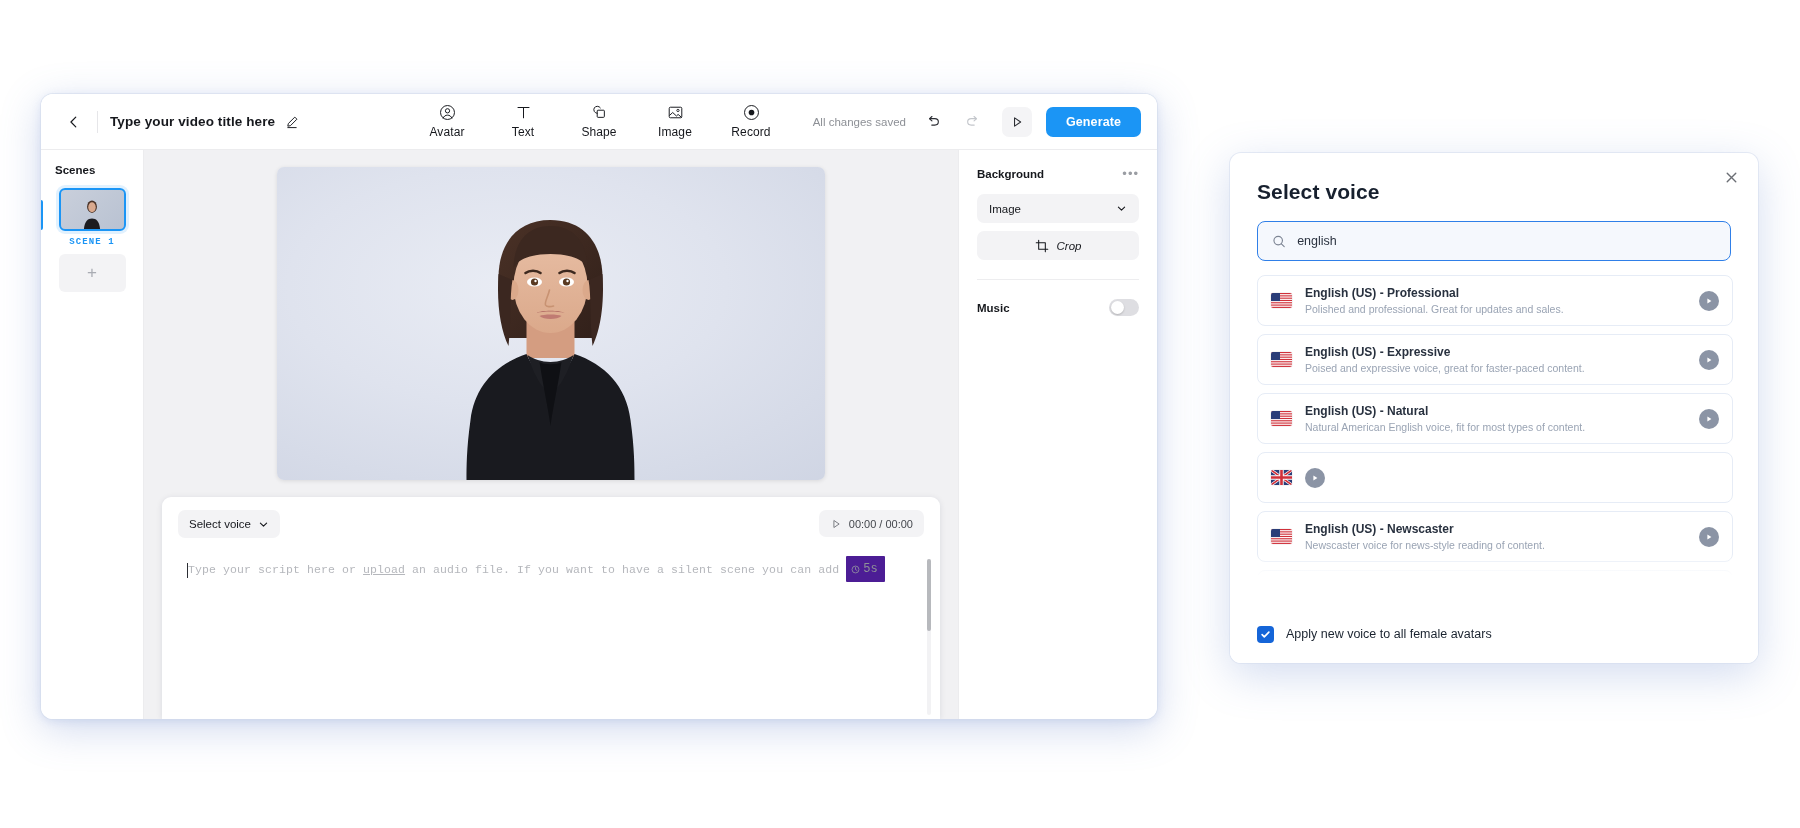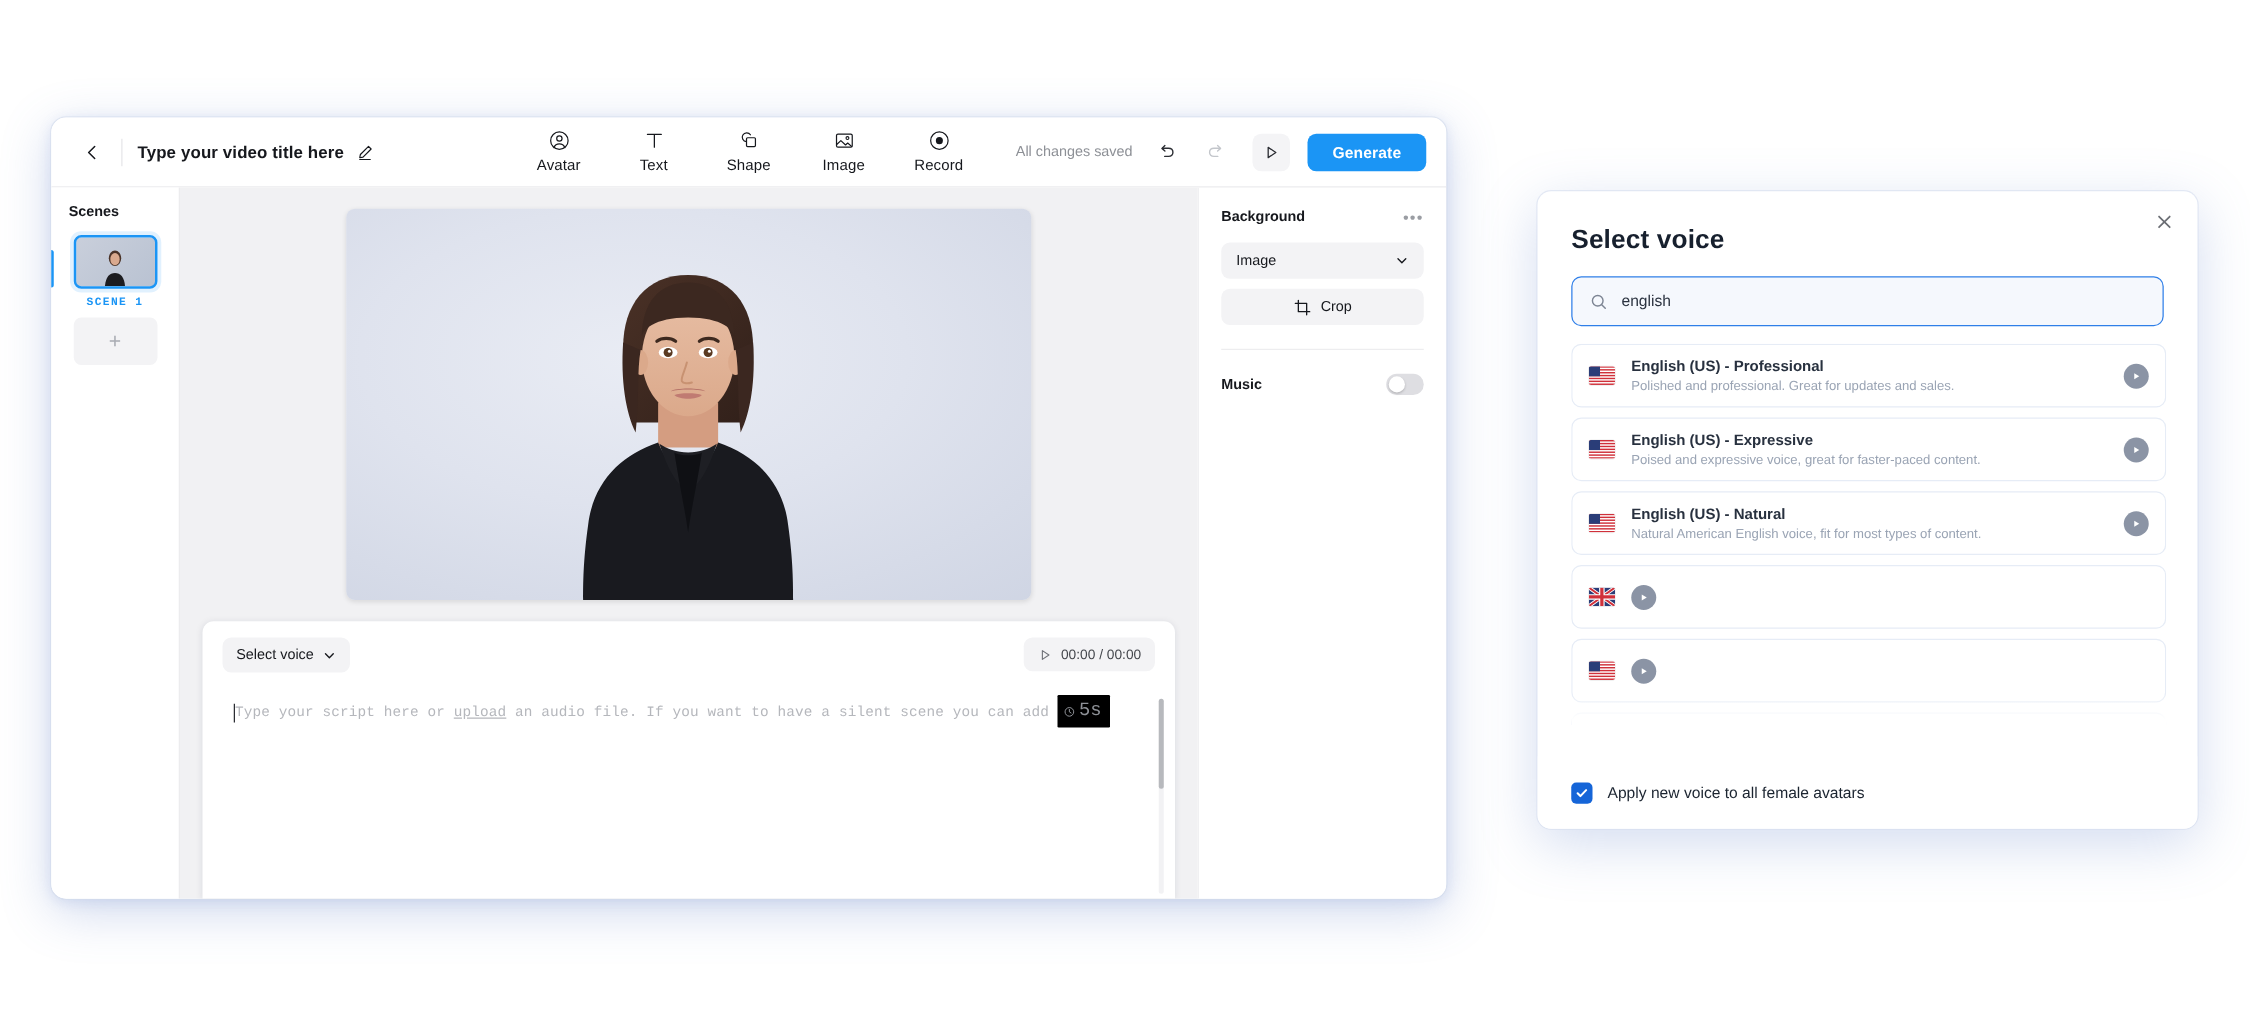--- a/index.html
+++ b/index.html
@@ -126,43 +126,43 @@
     font-size: 11px; color: #44474d; cursor: pointer; white-space: nowrap;
   }
   .script-area { position: relative; flex: 1 1 auto; padding: 6px 40px 0 26px; overflow: hidden; }
   .script-text {
     font-family: "Liberation Mono", monospace; font-size: 11.5px; line-height: 24px;
     color: #b5b7bc; letter-spacing: .1px; position: relative;
   }
   .caret { position: absolute; left: 25px; top: 12px; width: 1px; height: 15px; background: #2b2d33; }
   .pill {
     display: inline-flex; align-items: center; gap: 3px;
-    background: #000000; border-radius: 1px; padding: 1px 7px 1px 5px;
-    font-size: 15px; color: #8e9197; vertical-align: middle; position: relative; top: -1px;
+    background: #4c1d95; border-radius: 1px; padding: 1px 7px 1px 5px;
+    font-size: 12px; color: #8e9197; vertical-align: middle; position: relative; top: -1px;
   }
   .script-scrollbar { position: absolute; right: 9px; top: 8px; width: 4px; height: 72px; background: #b7b9bd; border-radius: 3px; }
   .script-scrolltrack { position: absolute; right: 9px; top: 8px; width: 4px; bottom: 4px; background: #f2f2f4; border-radius: 3px; }
 
   
   .props {
     width: 199px; flex: 0 0 199px; background: #fff;
     border-left: 1px solid #ececee; padding: 17px 18px 0 18px;
   }
   .props-head { display: flex; align-items: center; justify-content: space-between; margin-bottom: 14px; }
   .props-title { font-size: 11.5px; font-weight: 700; color: #16181d; }
   .dots { color: #9a9da3; font-size: 13px; letter-spacing: 1px; cursor: pointer; line-height: 1; }
   .select-row {
     height: 29px; background: #f3f3f5; border-radius: 7px;
     display: flex; align-items: center; justify-content: space-between;
     padding: 0 12px; font-size: 11.5px; color: #16181d; cursor: pointer; margin-bottom: 8px;
   }
   .crop-row {
     height: 29px; background: #f3f3f5; border-radius: 7px;
     display: flex; align-items: center; justify-content: center; gap: 8px;
-    font-size: 11.5px; color: #16181d; cursor: pointer;
+    font-size: 11.5px; color: #16181d; cursor: pointer; font-style: italic;
   }
   .props-divider { height: 1px; background: #ededef; margin: 19px 0 0; }
   .music-row { display: flex; align-items: center; justify-content: space-between; margin-top: 19px; }
   .music-label { font-size: 11.5px; font-weight: 700; color: #16181d; }
   .toggle { width: 30px; height: 17px; border-radius: 9px; background: #dedee2; position: relative; cursor: pointer; }
   .toggle::after { content: ""; position: absolute; left: 2px; top: 2px; width: 13px; height: 13px; border-radius: 50%; background: #fff; box-shadow: 0 1px 2px rgba(0,0,0,.2); }
 
   
   .voice-modal {
     position: absolute; left: 1230px; top: 153px;
@@ -537,20 +537,24 @@
                 <rect y="2.3" width="21" height="1.15"></rect>
                 <rect y="4.6" width="21" height="1.15"></rect>
                 <rect y="6.9" width="21" height="1.15"></rect>
                 <rect y="9.2" width="21" height="1.15"></rect>
                 <rect y="11.5" width="21" height="1.15"></rect>
                 <rect y="13.8" width="21" height="1.15"></rect>
               </g>
             <rect width="9" height="8.05" fill="#2a3d78"></rect>
           </svg>
         </span>
+        <span class="vtexts">
+          <span class="vname" style="display:block">English (US) - Newscaster</span>
+          <span class="vdesc" style="display:block">Newscaster voice for news-style reading of content.</span>
+        </span>
         <span class="play-badge">
           <svg width="8" height="8" viewBox="0 0 10 10">
               <path d="M3 2l5 3-5 3V2z" fill="#fff"></path>
             </svg>
         </span>
       </div>
 
       <div class="voice-item">
         
         

